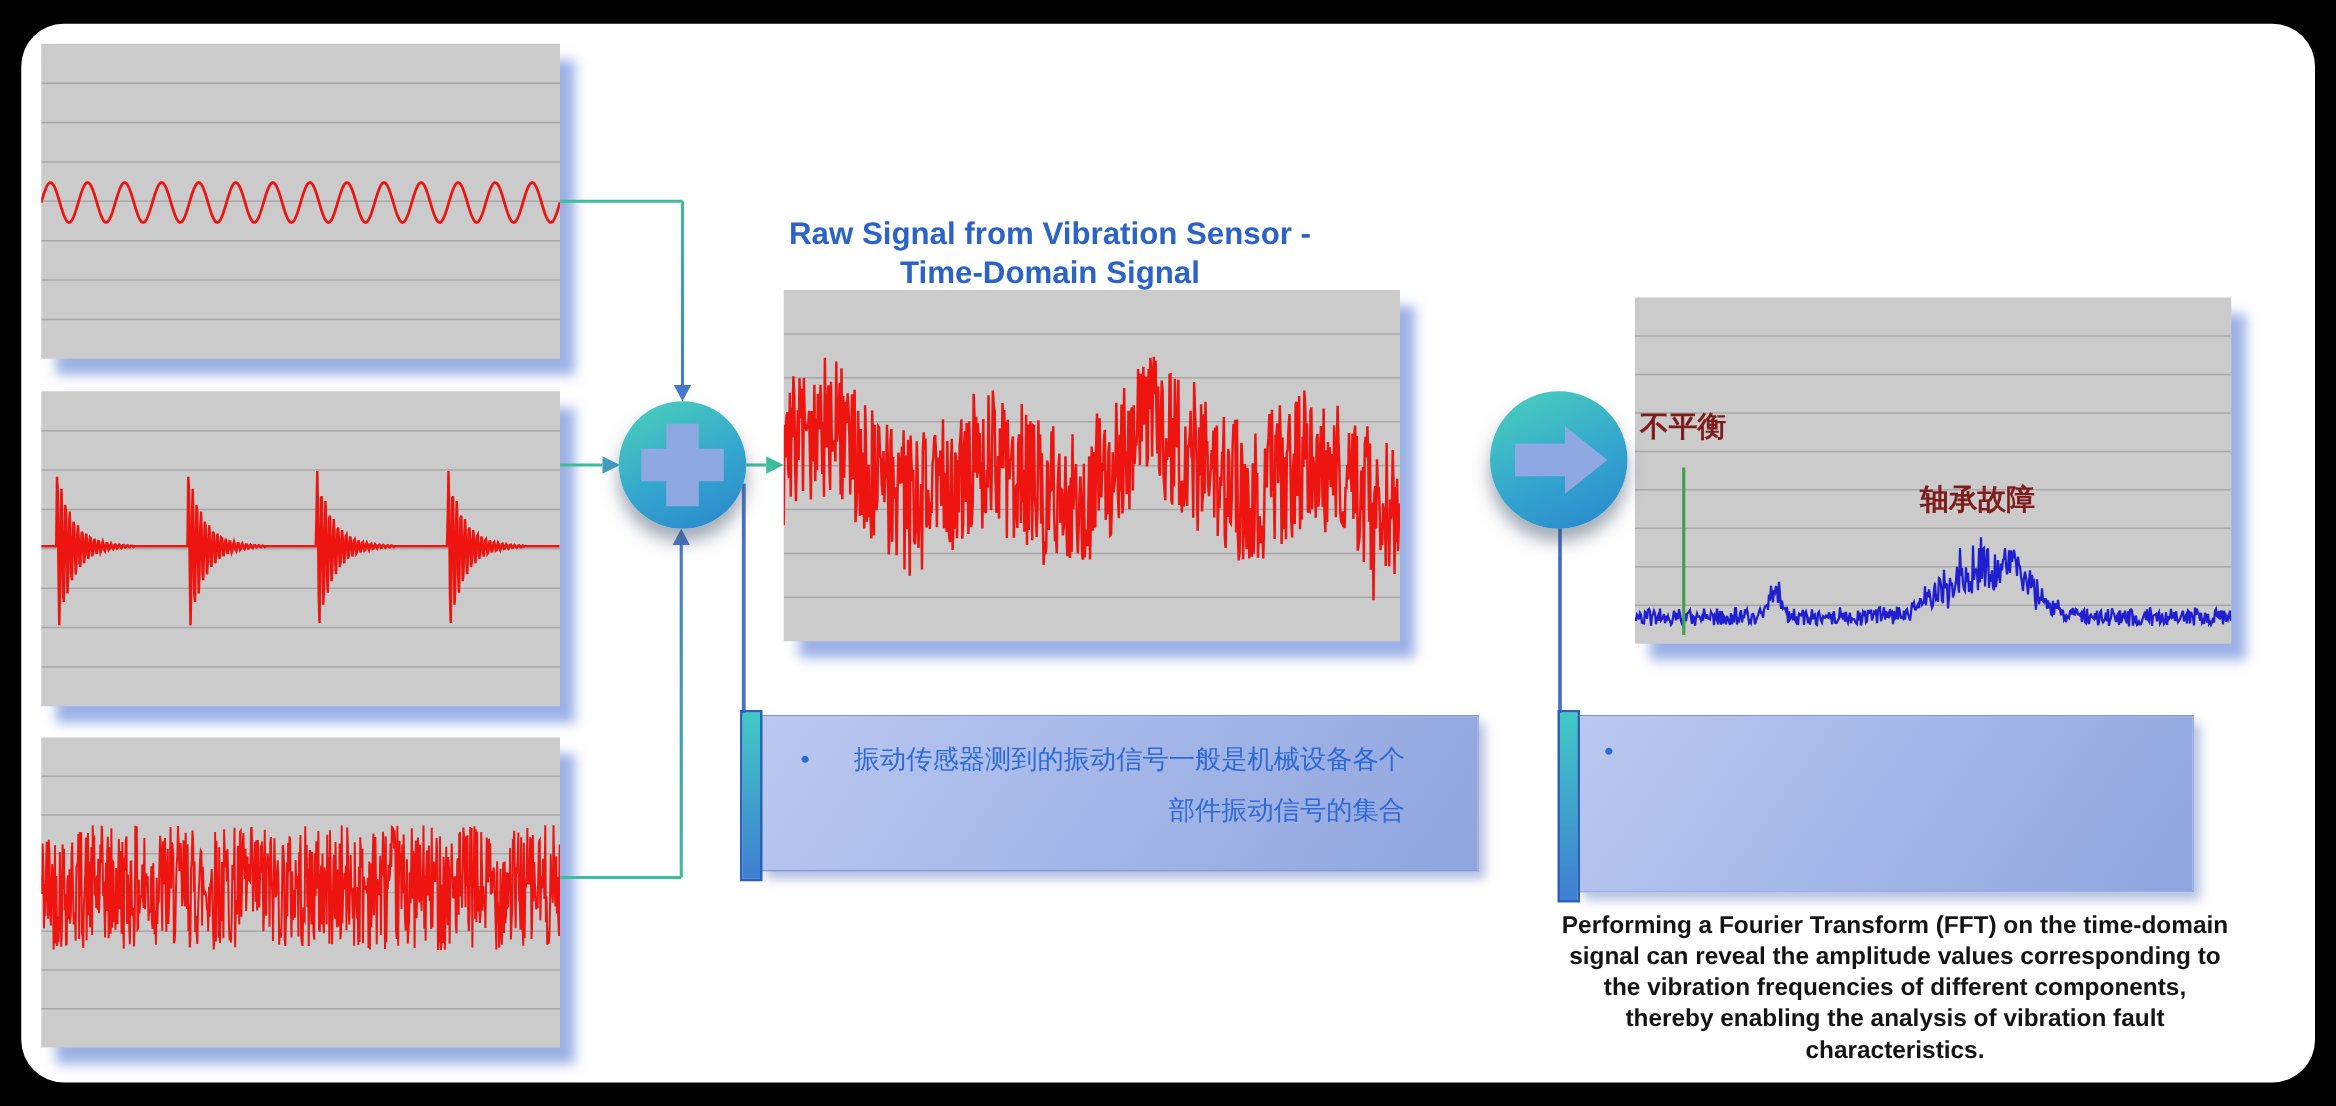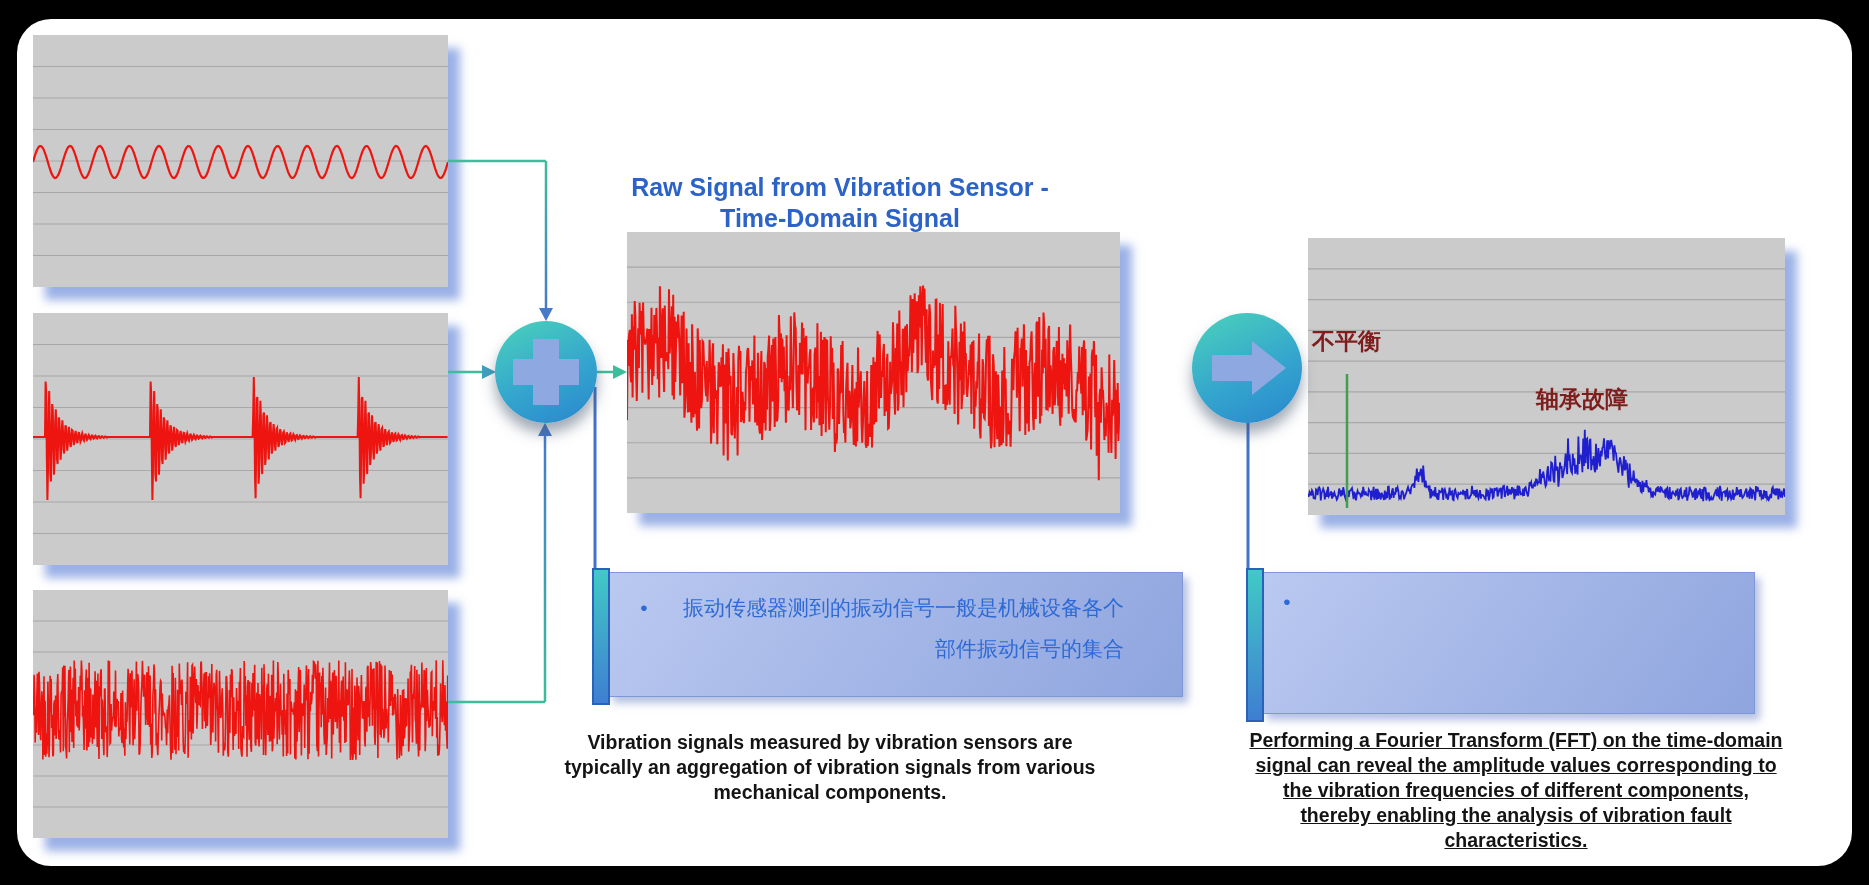--- a/index.html
+++ b/index.html
@@ -39,21 +39,21 @@
   #center-box{left:608px;top:572px;width:575px;height:125px;padding-top:14px;box-sizing:border-box;}
   #fft-box{left:1262px;top:572px;width:493px;height:142px;padding-top:8px;box-sizing:border-box;}
   .bullet{flex:0 0 auto;text-align:center;}
   #center-box .bullet{width:70px;}
   #fft-box .bullet{width:48px;}
   .cn{display:block;}
   #center-box .cn{width:445px;text-align:right;}
   #fft-box .cn{width:443px;}
   .caption{position:absolute;color:#141414;font-weight:700;font-size:19.5px;line-height:25px;text-align:center;}
   #center-caption{left:550px;top:730px;width:560px;}
-  #fft-caption{left:1246px;top:728px;width:540px;text-decoration:underline;}
+  #fft-caption{left:1246px;top:728px;width:540px;}
 </style>
 </head>
 <body>
 
 <div class="stage">
 
   <div class="panel"></div>
 
   <div id="plot-sine" class="plot">
       <svg width="415" height="252" viewBox="0 0 415 252">
@@ -164,16 +164,15 @@
   <div id="center-box" class="note-box">
     <span class="bullet">•</span>
     <span class="cn">振动传感器测到的振动信号一般是机械设备各个部件振动信号的集合</span>
   </div>
 
   <div id="fft-bar" class="accent-bar"></div>
   <div id="fft-box" class="note-box">
     <span class="bullet">•</span>
   </div>
 
-  <div id="center-caption" class="caption">Vibration signals measured by vibration sensors are typically an aggregation of vibration signals from various mechanical components.</div>
   <div id="fft-caption" class="caption">Performing a Fourier Transform (FFT) on the time-domain signal can reveal the amplitude values corresponding to the vibration frequencies of different components, thereby enabling the analysis of vibration fault characteristics.</div>
 
 </div>
 
 </body></html>

